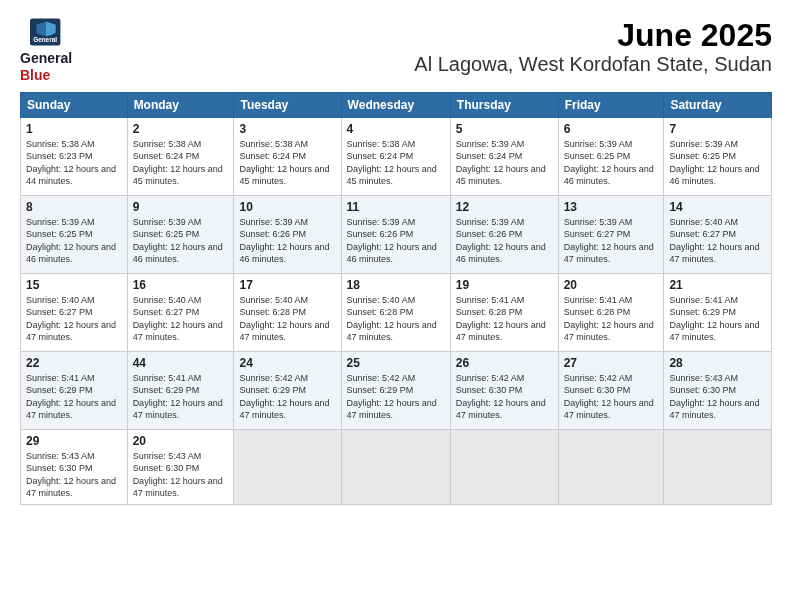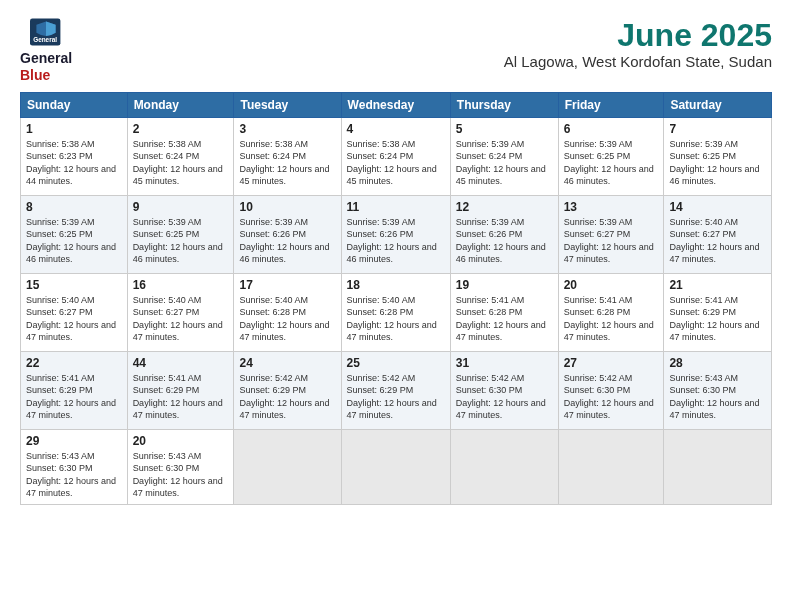--- a/index.html
+++ b/index.html
@@ -35,25 +35,25 @@
     .logo-icon {
       width: 32px;
       height: 28px;
     }
     .title-area {
       text-align: right;
     }
     .title-area h1 {
       font-size: 32px;
       font-weight: bold;
-      color: #0f766e;
+      color: #000000;
       line-height: 1.1;
     }
     .title-area h2 {
-      font-size: 15px;
+      font-size: 20px;
       color: #333;
       font-weight: normal;
     }
     .calendar-table {
       width: 100%;
       border-collapse: collapse;
       border: 1px solid #ccc;
     }
     .calendar-table th {
       background-color: #2e6da4;
@@ -332,21 +332,21 @@
           </td>
           <td>
             <span class="day-number">25</span>
 <div class="day-info">
 Sunrise: 5:42 AM<br>
 Sunset: 6:29 PM<br>
 Daylight: 12 hours and 47 minutes.
 </div>
           </td>
           <td>
-            <span class="day-number">31</span>
+            <span class="day-number">26</span>
 <div class="day-info">
 Sunrise: 5:42 AM<br>
 Sunset: 6:30 PM<br>
 Daylight: 12 hours and 47 minutes.
 </div>
           </td>
           <td>
             <span class="day-number">27</span>
 <div class="day-info">
 Sunrise: 5:42 AM<br>

